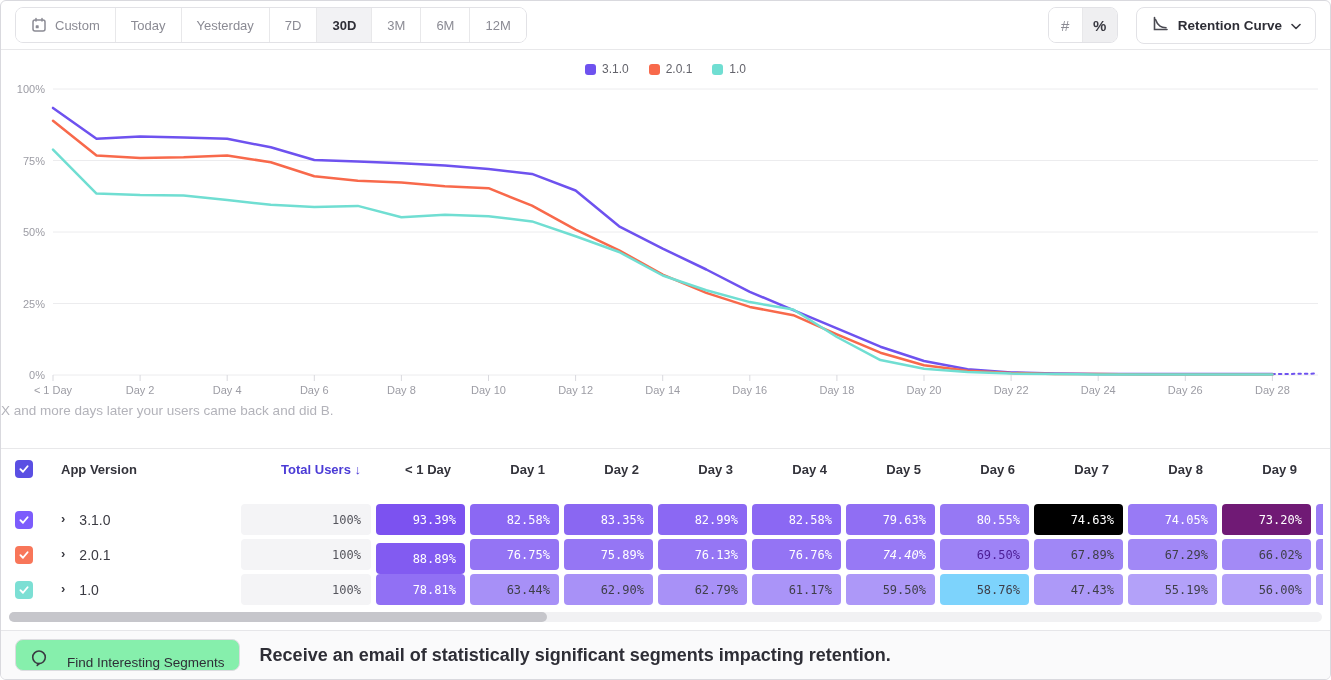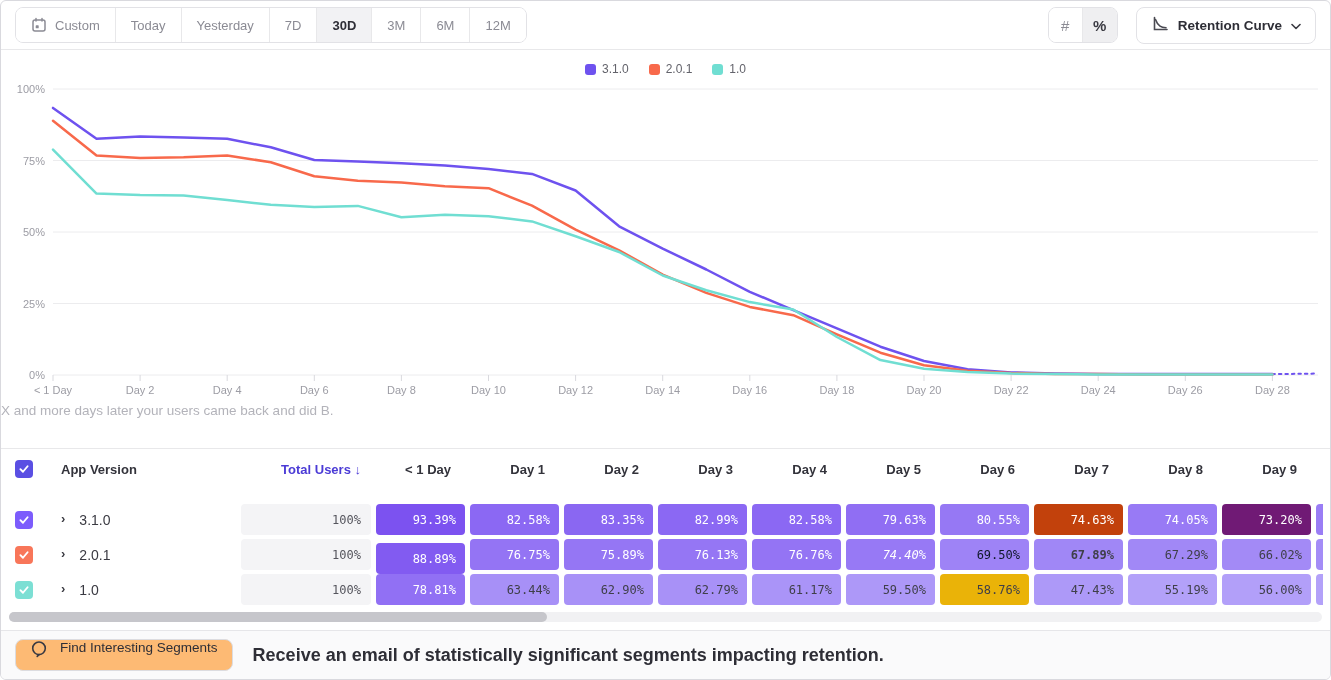--- a/index.html
+++ b/index.html
@@ -54,21 +54,21 @@
   .val-cell { flex:0 0 89px; margin-left:5px; height:31px; border-radius:4px; display:flex;
               align-items:center; justify-content:flex-end; padding-right:9px;
               font-family:"DejaVu Sans Mono", monospace; font-size:12px; cursor:pointer; }
   .cut-cell { flex:0 0 7px; margin-left:5px; height:31px; border-radius:4px 0 0 4px; }
   .scrollbar { margin:7px 8px 0 8px; height:10px; border-radius:5px; background:#f1f1f3; position:relative; }
   .scroll-thumb { position:absolute; left:0; top:0; height:10px; width:41%; border-radius:5px; background:#c6c6cb; cursor:grab; }
 
   
   .footer { flex:0 0 49px; border-top:1px solid #e6e6e9; background:#fafafb; display:flex;
             align-items:center; padding:0 14px; gap:20px; }
-  .segments-btn { display:flex; align-items:flex-start; gap:12px; height:32px; padding:0 14px; background:#fdba74;
+  .segments-btn { display:flex; align-items:flex-end; gap:19px; height:32px; padding:0 14px; background:#86efac;
                   border:1px solid #dcdce0; border-radius:8px; font-size:13.5px; color:#2e2e36; cursor:pointer;
                   font-family:"Liberation Sans", sans-serif; }
   .footer-msg { font-size:18px; font-weight:bold; color:#2e2e36; }
 </style>
 </head>
 <body>
 
 <div class="app">
 
   <div class="toolbar">
@@ -231,21 +231,21 @@
             <span class="version">3.1.0</span>
           </div>
           <div class="total-cell">100%</div>
           <div class="val-cell" style="background: rgb(124, 82, 240); color: rgb(255, 255, 255);">93.39%</div>
           <div class="val-cell" style="background: rgb(139, 104, 243); color: rgb(255, 255, 255);">82.58%</div>
           <div class="val-cell" style="background: rgb(138, 103, 242); color: rgb(255, 255, 255);">83.35%</div>
           <div class="val-cell" style="background: rgb(139, 104, 243); color: rgb(255, 255, 255);">82.99%</div>
           <div class="val-cell" style="background: rgb(139, 104, 243); color: rgb(255, 255, 255);">82.58%</div>
           <div class="val-cell" style="background: rgb(144, 110, 243); color: #ffffff;">79.63%</div>
           <div class="val-cell" style="background: rgb(150, 120, 244); color: rgb(255, 255, 255);">80.55%</div>
-          <div class="val-cell" style="background: #c2410c; color: rgb(255, 255, 255);">74.63%</div>
+          <div class="val-cell" style="background: #000000; color: rgb(255, 255, 255);">74.63%</div>
           <div class="val-cell" style="background: rgb(152, 122, 245); color: rgb(255, 255, 255);">74.05%</div>
           <div class="val-cell" style="background: #701a75; color: rgb(255, 255, 255);">73.20%</div>
           <div class="cut-cell" style="background: rgb(154, 125, 245);"></div>
         </div>
         <div class="trow">
           <div class="cb-cell">
             <span class="checkbox" style="background: rgb(248, 118, 89);">
               <svg width="12" height="12" viewBox="0 0 14 14" fill="none">
                 <path d="M2.8 7.2 L5.8 10.2 L11.2 3.8" stroke="#fff" stroke-width="2.2" stroke-linecap="round" stroke-linejoin="round"></path>
               </svg>
@@ -255,22 +255,22 @@
             <span class="chev">›</span>
             <span class="version">2.0.1</span>
           </div>
           <div class="total-cell">100%</div>
           <div class="val-cell" style="background: rgb(130, 91, 241); color: rgb(255, 255, 255); margin-top: 8px;">88.89%</div>
           <div class="val-cell" style="background: rgb(148, 116, 244); color: rgb(255, 255, 255);">76.75%</div>
           <div class="val-cell" style="background: rgb(149, 118, 244); color: rgb(255, 255, 255);">75.89%</div>
           <div class="val-cell" style="background: rgb(149, 118, 244); color: rgb(255, 255, 255);">76.13%</div>
           <div class="val-cell" style="background: rgb(148, 116, 244); color: rgb(255, 255, 255);">76.76%</div>
           <div class="val-cell" style="background: rgb(151, 121, 245); color: rgb(255, 255, 255); font-style: italic;">74.40%</div>
-          <div class="val-cell" style="background: rgb(158, 131, 246); color: #0f172a;">69.50%</div>
-          <div class="val-cell" style="background: rgb(160, 135, 246); color: rgb(63, 63, 73); font-weight: bold;">67.89%</div>
+          <div class="val-cell" style="background: rgb(158, 131, 246); color: #4c1d95;">69.50%</div>
+          <div class="val-cell" style="background: rgb(160, 135, 246); color: rgb(63, 63, 73);">67.89%</div>
           <div class="val-cell" style="background: rgb(161, 136, 246); color: rgb(63, 63, 73);">67.29%</div>
           <div class="val-cell" style="background: rgb(163, 138, 246); color: rgb(63, 63, 73);">66.02%</div>
           <div class="cut-cell" style="background: rgb(164, 140, 247);"></div>
         </div>
         <div class="trow">
           <div class="cb-cell">
             <span class="checkbox" style="background: rgb(124, 223, 212);">
               <svg width="12" height="12" viewBox="0 0 14 14" fill="none">
                 <path d="M2.8 7.2 L5.8 10.2 L11.2 3.8" stroke="#fff" stroke-width="2.2" stroke-linecap="round" stroke-linejoin="round"></path>
               </svg>
@@ -280,21 +280,21 @@
             <span class="chev">›</span>
             <span class="version">1.0</span>
           </div>
           <div class="total-cell">100%</div>
           <div class="val-cell" style="background: rgb(145, 112, 244); color: rgb(255, 255, 255);">78.81%</div>
           <div class="val-cell" style="background: rgb(167, 144, 247); color: rgb(63, 63, 73);">63.44%</div>
           <div class="val-cell" style="background: rgb(168, 145, 247); color: rgb(63, 63, 73);">62.90%</div>
           <div class="val-cell" style="background: rgb(168, 145, 247); color: rgb(63, 63, 73);">62.79%</div>
           <div class="val-cell" style="background: rgb(170, 148, 248); color: rgb(63, 63, 73);">61.17%</div>
           <div class="val-cell" style="background: rgb(173, 152, 248); color: rgb(63, 63, 73);">59.50%</div>
-          <div class="val-cell" style="background: #eab308; color: rgb(63, 63, 73);">58.76%</div>
+          <div class="val-cell" style="background: #7dd3fc; color: rgb(63, 63, 73);">58.76%</div>
           <div class="val-cell" style="background: rgb(173, 153, 248); color: rgb(63, 63, 73);">47.43%</div>
           <div class="val-cell" style="background: rgb(179, 161, 249); color: rgb(63, 63, 73);">55.19%</div>
           <div class="val-cell" style="background: rgb(178, 159, 249); color: rgb(63, 63, 73);">56.00%</div>
           <div class="cut-cell" style="background: rgb(179, 161, 249);"></div>
         </div>
       </div>
     <div class="scrollbar">
       <div class="scroll-thumb"></div>
     </div>
   </div>

